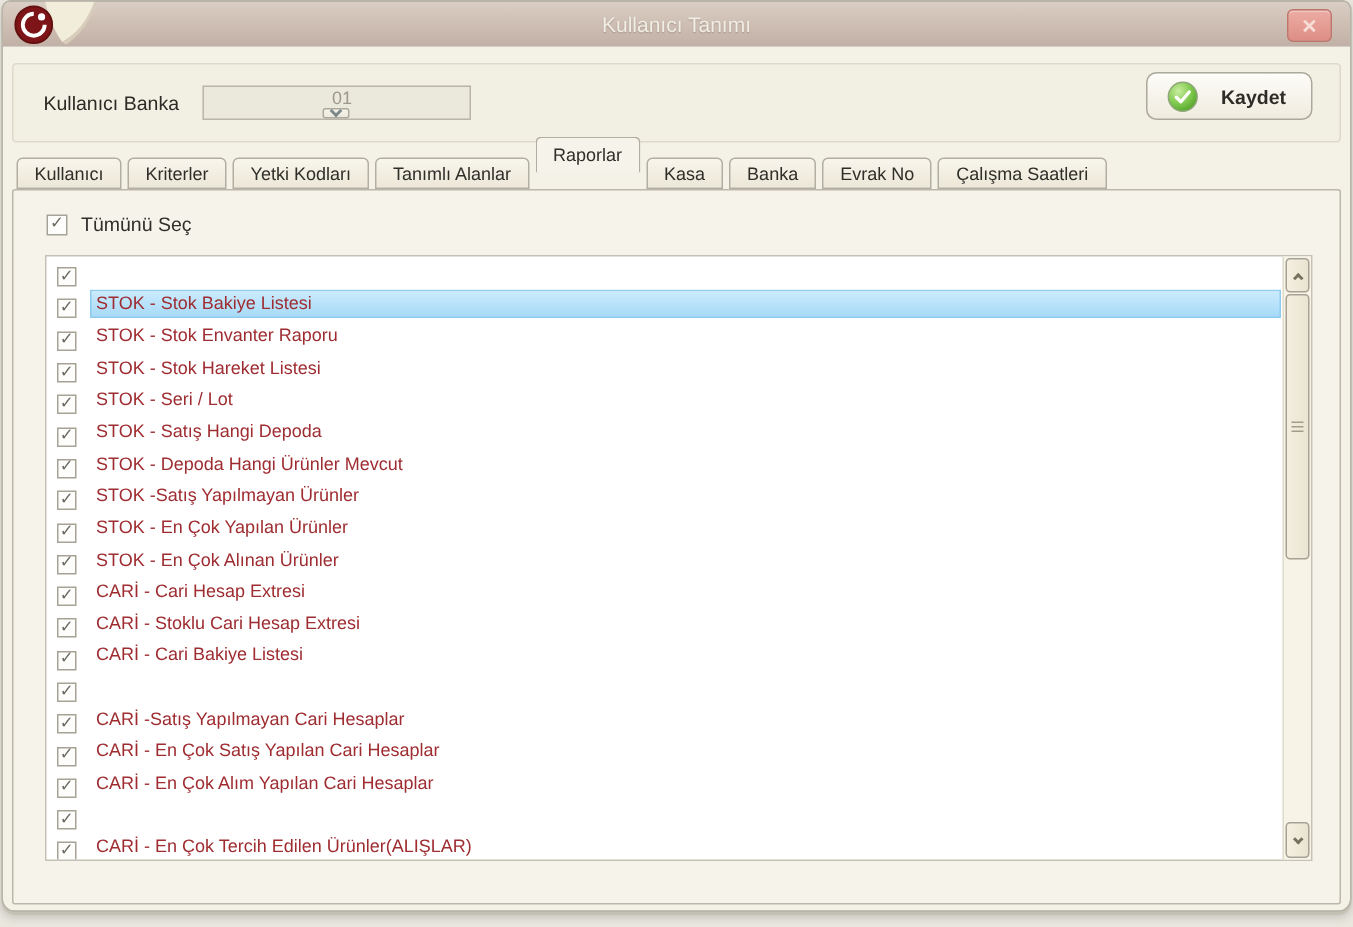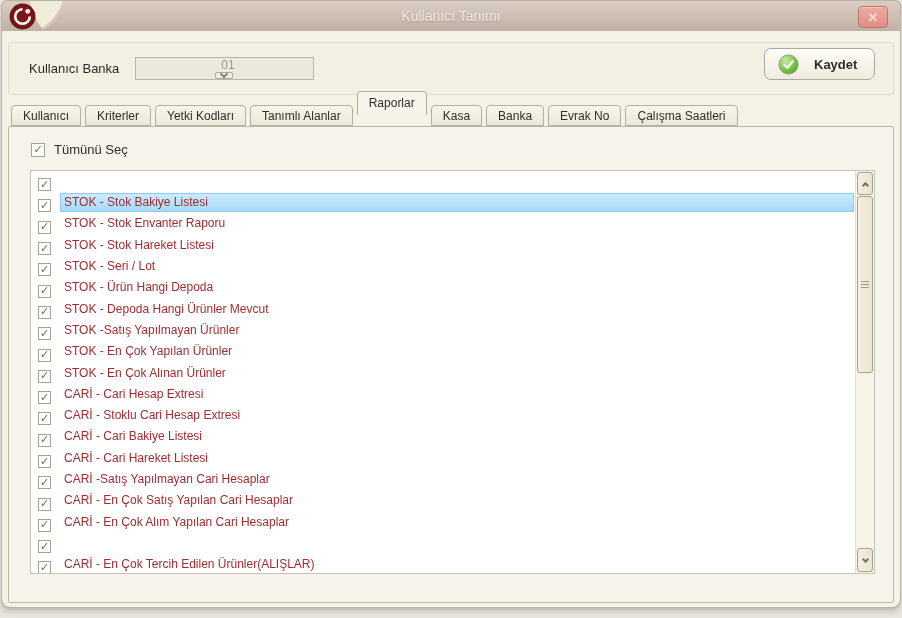--- a/index.html
+++ b/index.html
@@ -192,21 +192,21 @@
             <div class="row">
     <span class="cb checked">
       <span class="ck">✓</span>
     </span>
     <span class="rowlbl">STOK - Seri / Lot</span>
   </div>
             <div class="row">
     <span class="cb checked">
       <span class="ck">✓</span>
     </span>
-    <span class="rowlbl">STOK - Ürün Hangi Depoda</span>
+    <span class="rowlbl">STOK - Satış Hangi Depoda</span>
   </div>
             <div class="row">
     <span class="cb checked">
       <span class="ck">✓</span>
     </span>
     <span class="rowlbl">STOK - Depoda Hangi Ürünler Mevcut</span>
   </div>
             <div class="row">
     <span class="cb checked">
       <span class="ck">✓</span>
@@ -240,21 +240,20 @@
             <div class="row">
     <span class="cb checked">
       <span class="ck">✓</span>
     </span>
     <span class="rowlbl">CARİ - Cari Bakiye Listesi</span>
   </div>
             <div class="row">
     <span class="cb checked">
       <span class="ck">✓</span>
     </span>
-    <span class="rowlbl">CARİ - Cari Hareket Listesi</span>
   </div>
             <div class="row">
     <span class="cb checked">
       <span class="ck">✓</span>
     </span>
     <span class="rowlbl">CARİ -Satış Yapılmayan Cari Hesaplar</span>
   </div>
             <div class="row">
     <span class="cb checked">
       <span class="ck">✓</span>

